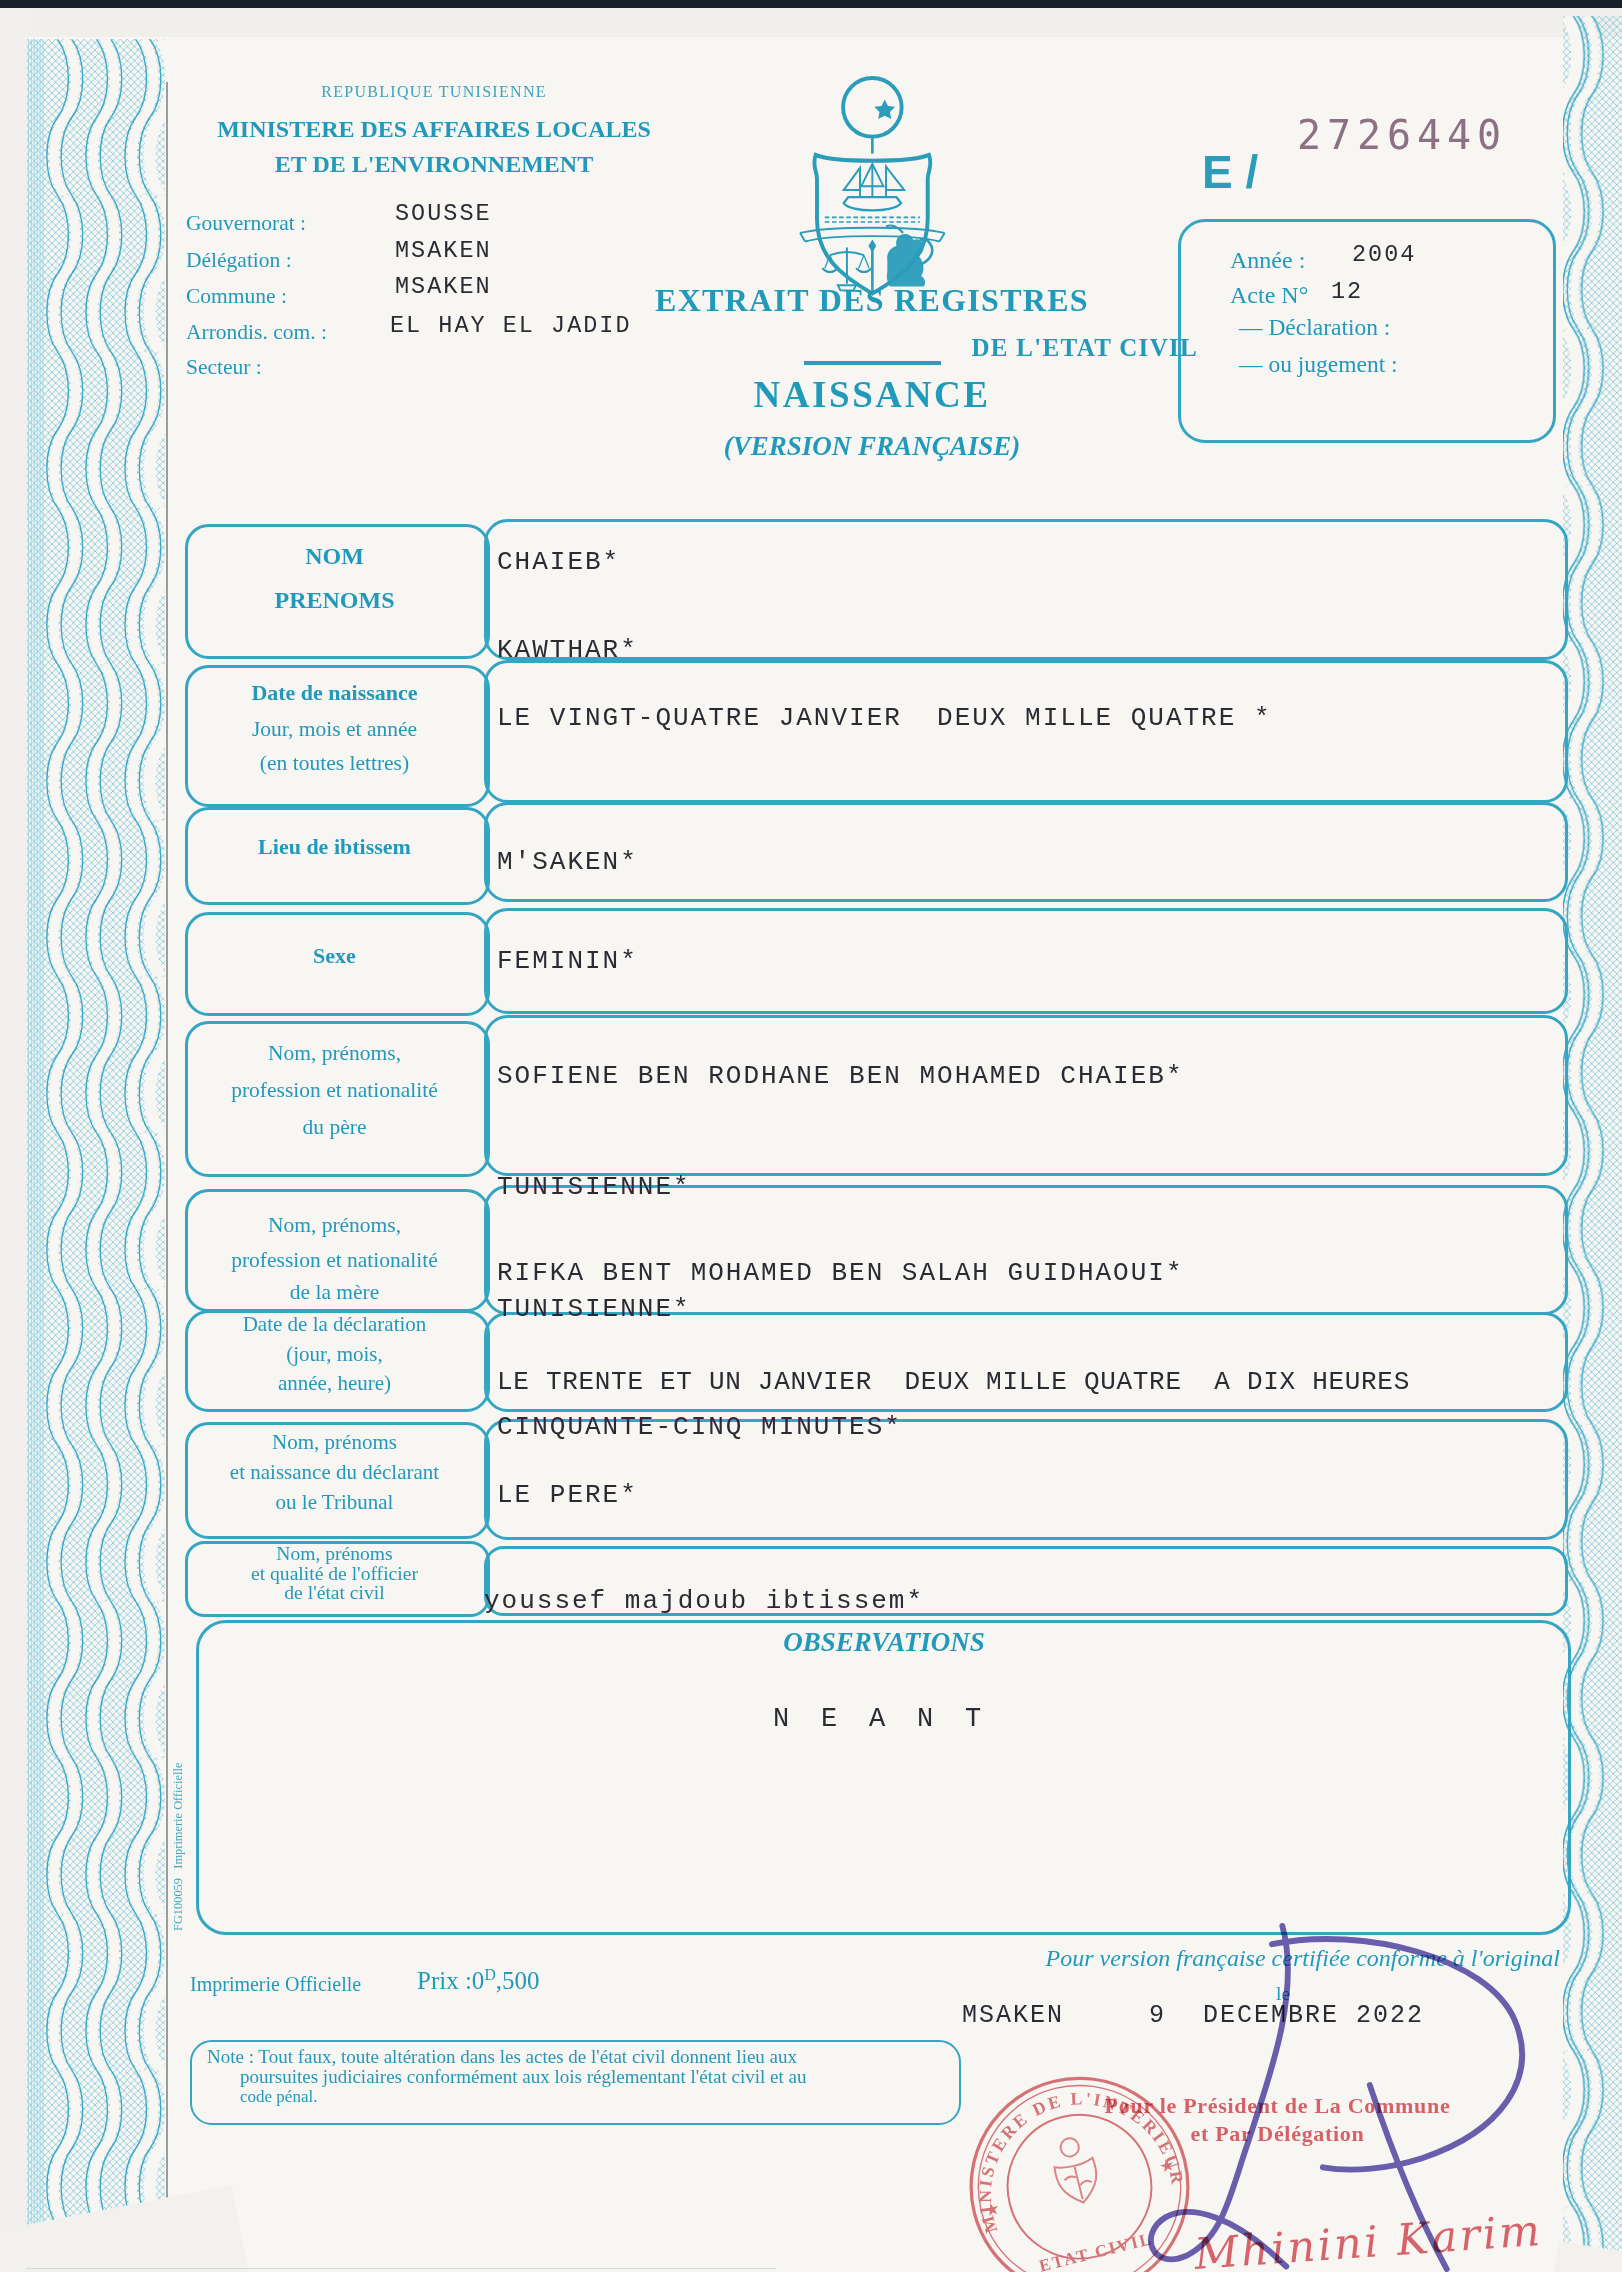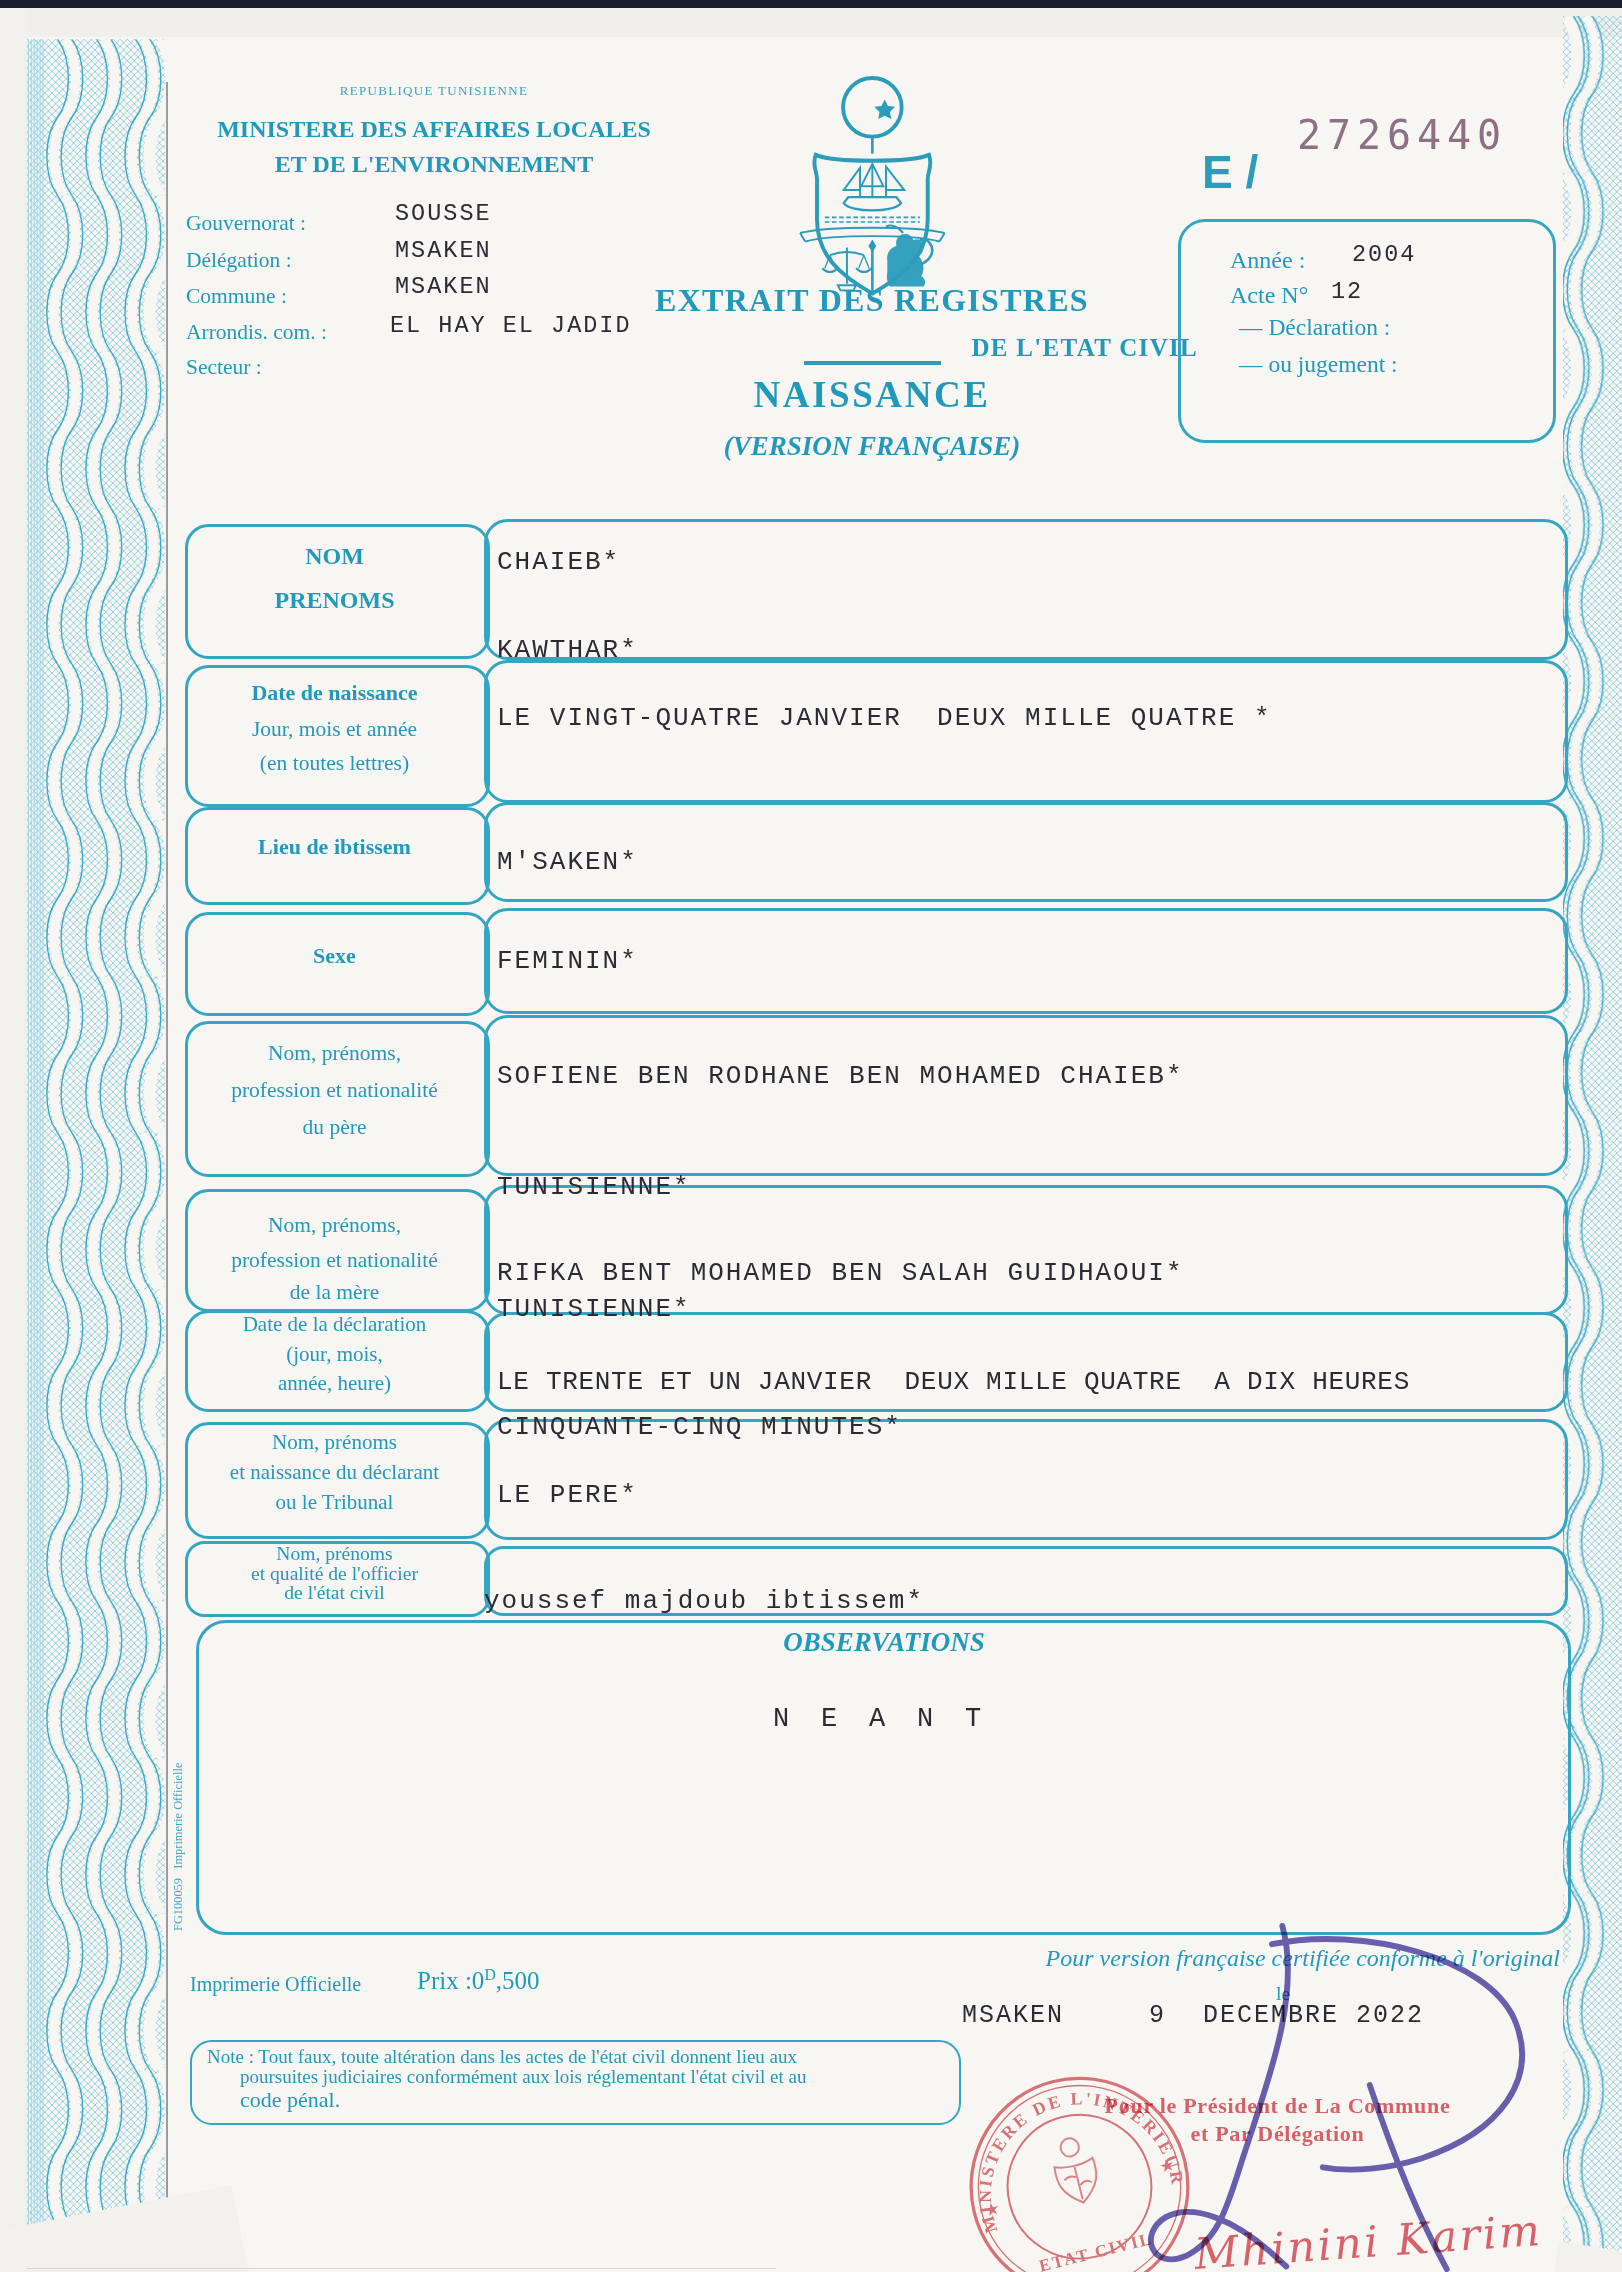--- a/index.html
+++ b/index.html
@@ -58,21 +58,21 @@
         <path d="M45 0 C67 30 67 90 45 120 C23 150 23 210 45 240" stroke="#3aa7c6" stroke-width="2" fill="none"></path>
         <path d="M34 0 C56 30 56 90 34 120 C12 150 12 210 34 240" stroke="#f7f6f2" stroke-width="12" fill="none"></path>
         <path d="M6 0 C28 30 28 90 6 120 C-16 150 -16 210 6 240" stroke="#f7f6f2" stroke-width="20" fill="none"></path>
         <path d="M16 0 C38 30 38 90 16 120 C-6 150 -6 210 16 240" stroke="#3aa7c6" stroke-width="2.2" fill="none"></path>
       </pattern>
     </defs>
     <rect x="0" y="0" width="92" height="3436" fill="url(#mz)" opacity="0.9"></rect>
     <rect x="0" y="0" width="92" height="3436" fill="url(#ribR)"></rect>
   </svg>
 
-  <div class="abs tserif z4" style="left:186px;top:83px;width:496px;text-align:center;font-size:13px;letter-spacing:1.3px;color:#3aa3bd;">REPUBLIQUE TUNISIENNE</div>
+  <div class="abs tserif z4" style="left:186px;top:83px;width:496px;text-align:center;font-size:16px;letter-spacing:1.3px;color:#3aa3bd;">REPUBLIQUE TUNISIENNE</div>
   <div class="abs tserif bold z4" style="left:173px;top:116px;width:522px;text-align:center;font-size:24px;">MINISTERE DES AFFAIRES LOCALES</div>
   <div class="abs tserif bold z4" style="left:173px;top:151px;width:522px;text-align:center;font-size:24px;">ET DE L'ENVIRONNEMENT</div>
 
   <div class="abs tserif z4" style="left:186px;top:211px;font-size:21.5px;">Gouvernorat :</div>
   <div class="abs typed" style="left:395px;top:200px;font-size:23.5px;">SOUSSE</div>
   <div class="abs tserif z4" style="left:186px;top:248px;font-size:21.5px;">Délégation :</div>
   <div class="abs typed" style="left:395px;top:237px;font-size:23.5px;">MSAKEN</div>
   <div class="abs tserif z4" style="left:186px;top:284px;font-size:21.5px;">Commune :</div>
   <div class="abs typed" style="left:395px;top:273px;font-size:23.5px;">MSAKEN</div>
   <div class="abs tserif z4" style="left:186px;top:320px;font-size:21.5px;">Arrondis. com. :</div>
@@ -198,21 +198,21 @@
   <div class="abs tserif z4" style="left:171px;top:1931px;font-size:12.4px;opacity:.85;transform:rotate(-90deg);transform-origin:0 0;white-space:pre;">FG100059   Imprimerie Officielle</div>
 
   <div class="abs tserif z4" style="left:190px;top:1973px;font-size:20px;">Imprimerie Officielle</div>
   <div class="abs tserif z4" style="left:417px;top:1966px;font-size:25px;">
     <span>Prix :0</span><sup style="font-size:15.7px;">D</sup><span>,500</span>
   </div>
 
   <div class="box" style="left:190px;top:2040px;width:767px;height:81px;border-radius:22px;border-width:2.6px;"></div>
   <div class="abs tserif z4" style="left:207px;top:2046px;font-size:19px;">Note : Tout faux, toute altération dans les actes de l'état civil donnent lieu aux</div>
   <div class="abs tserif z4" style="left:240px;top:2066px;font-size:19px;">poursuites judiciaires conformément aux lois réglementant l'état civil et au</div>
-  <div class="abs tserif z4" style="left:240px;top:2087px;font-size:22px;">code pénal.</div>
+  <div class="abs tserif z4" style="left:240px;top:2087px;font-size:17px;">code pénal.</div>
 
   <div class="abs tserif ital z4" style="left:848px;top:1945px;width:712px;text-align:right;font-size:24px;">Pour version française certifiée conforme à l'original</div>
   <div class="abs tserif z4" style="left:1276px;top:1983px;font-size:19.6px;">le</div>
   <div class="abs typed" style="left:962px;top:2001px;font-size:25px;">MSAKEN</div>
   <div class="abs typed" style="left:1149px;top:2001px;font-size:25px;">9</div>
   <div class="abs typed" style="left:1203px;top:2001px;font-size:25px;">DECEMBRE 2022</div>
 
   <div class="abs bold z5" style="left:1049px;top:2093px;width:457px;text-align:center;font-size:22px;color:#d4545c;letter-spacing:0.7px;opacity:.92;">Pour le Président de La Commune</div>
   <div class="abs bold z5" style="left:1049px;top:2121px;width:457px;text-align:center;font-size:22px;color:#d4545c;letter-spacing:0.7px;opacity:.92;">et Par Délégation</div>
 

